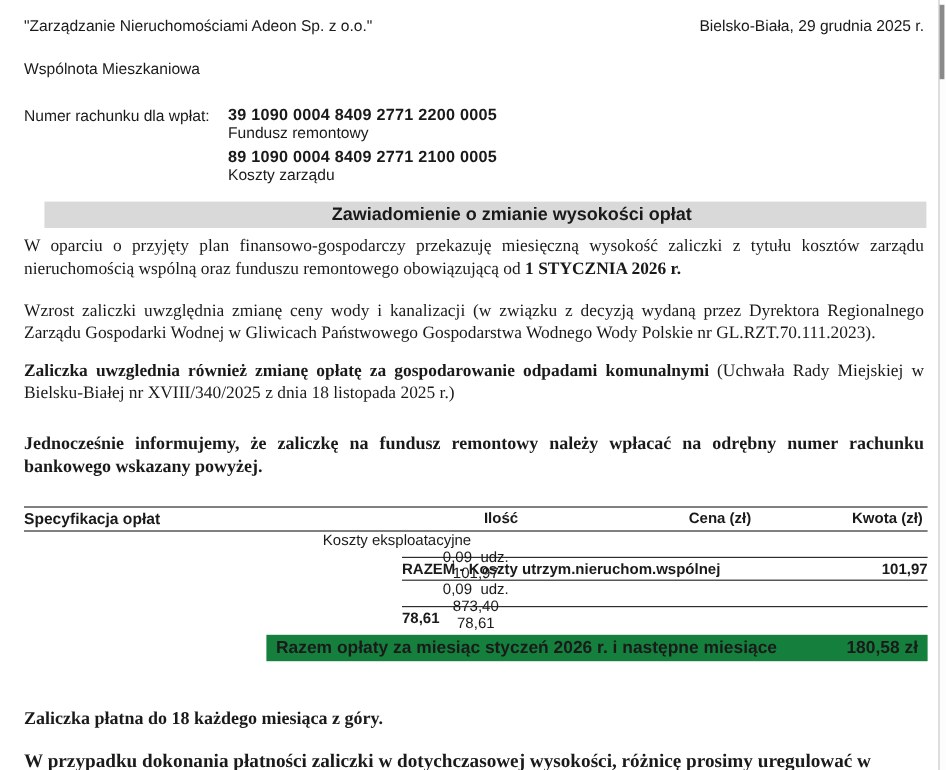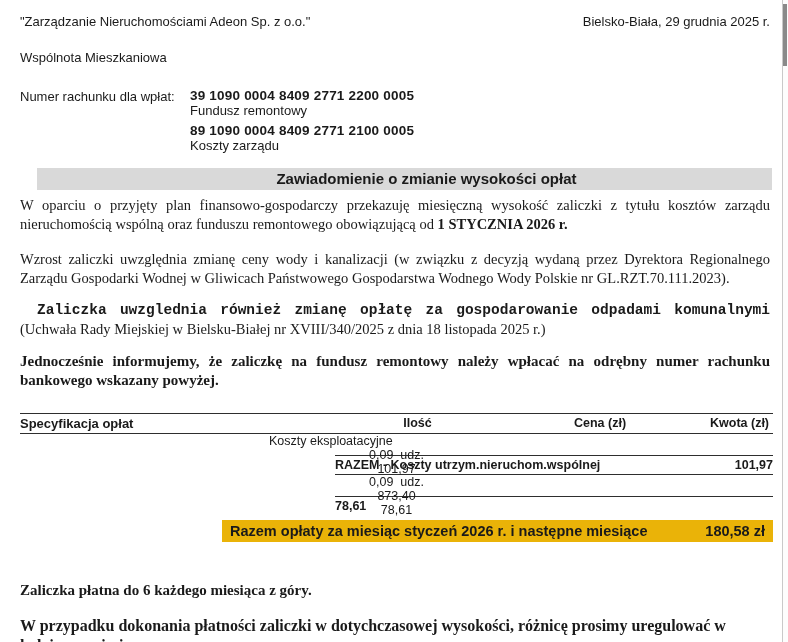--- a/index.html
+++ b/index.html
@@ -27,22 +27,22 @@
   .band {
     margin:15px 16px 0 37px; height:22px; line-height:22px;
     text-align:center; font-weight:bold; font-size:15px;
   }
 
   
   .para { margin-left:20px; margin-right:18px; font-size:14.5px; line-height:1.28; text-align:justify; }
   .p1 { margin-top:6px; }
   .p2 { margin-top:17px; }
   .p3 { margin-top:13px; }
-  .p3 .lead { font-family:Liberation Mono, monospace; font-weight:bold; font-size:14.5px;margin-left:17px; }
-  .p4 { margin-top:14px; font-weight:bold; font-size:15px; }
+  .p3 .lead { font-family:Liberation Serif, serif; font-weight:bold; font-size:14.5px; }
+  .p4 { margin-top:24px; font-weight:bold; font-size:15px; }
   .bold { font-weight:bold; }
 
   
   .table { margin:22px 15px 0 20px; font-size:12.5px; }
   .t-head { display:flex; height:21px; align-items:center; font-weight:bold;
             border-top:1.5px solid #2e2e2e; border-bottom:1.5px solid #2e2e2e; }
   .t-head .h-spec { font-size:13px; }
   .t-row  { display:flex; height:21px; align-items:center;flex-direction:column; }
   .c-spec   { width:325px; }
   .c-qty    { width:145px; text-align:center; }
@@ -135,27 +135,27 @@
     <div class="t-row">
       <div class="c-qty"><span>0,09</span>&nbsp;&nbsp;<span>udz.</span></div>
       <div class="c-price">873,40</div>
       <div class="c-amount">78,61</div>
     </div>
 
     <div class="razem rz2">
       <div class="r-amount">78,61</div>
     </div>
 
-    <div class="total-bar" id="total-bar" style="background: #eab308;">
+    <div class="total-bar" id="total-bar" style="background: #15803d;">
       <div class="t-label">Razem opłaty za miesiąc styczeń 2026 r. i następne miesiące</div>
       <div>180,58 zł</div>
     </div>
   </div>
 
-  <p class="serif f1">Zaliczka płatna do 6 każdego miesiąca z góry.</p>
+  <p class="serif f1">Zaliczka płatna do 18 każdego miesiąca z góry.</p>
   <p class="serif f2">W przypadku dokonania płatności zaliczki w dotychczasowej wysokości, różnicę prosimy uregulować w kolejnym miesiącu.</p>
   <p class="serif f3">Zmiany normy na zimną wodę, kanalizację  proszę zgłaszać pod niżej podany numer telefonu.</p>
 
   <div class="scrollbar">
     <div class="scroll-thumb" id="scroll-thumb" style="background: rgb(138, 138, 138);"></div>
   </div>
 
 </div>
 
 </body></html>

